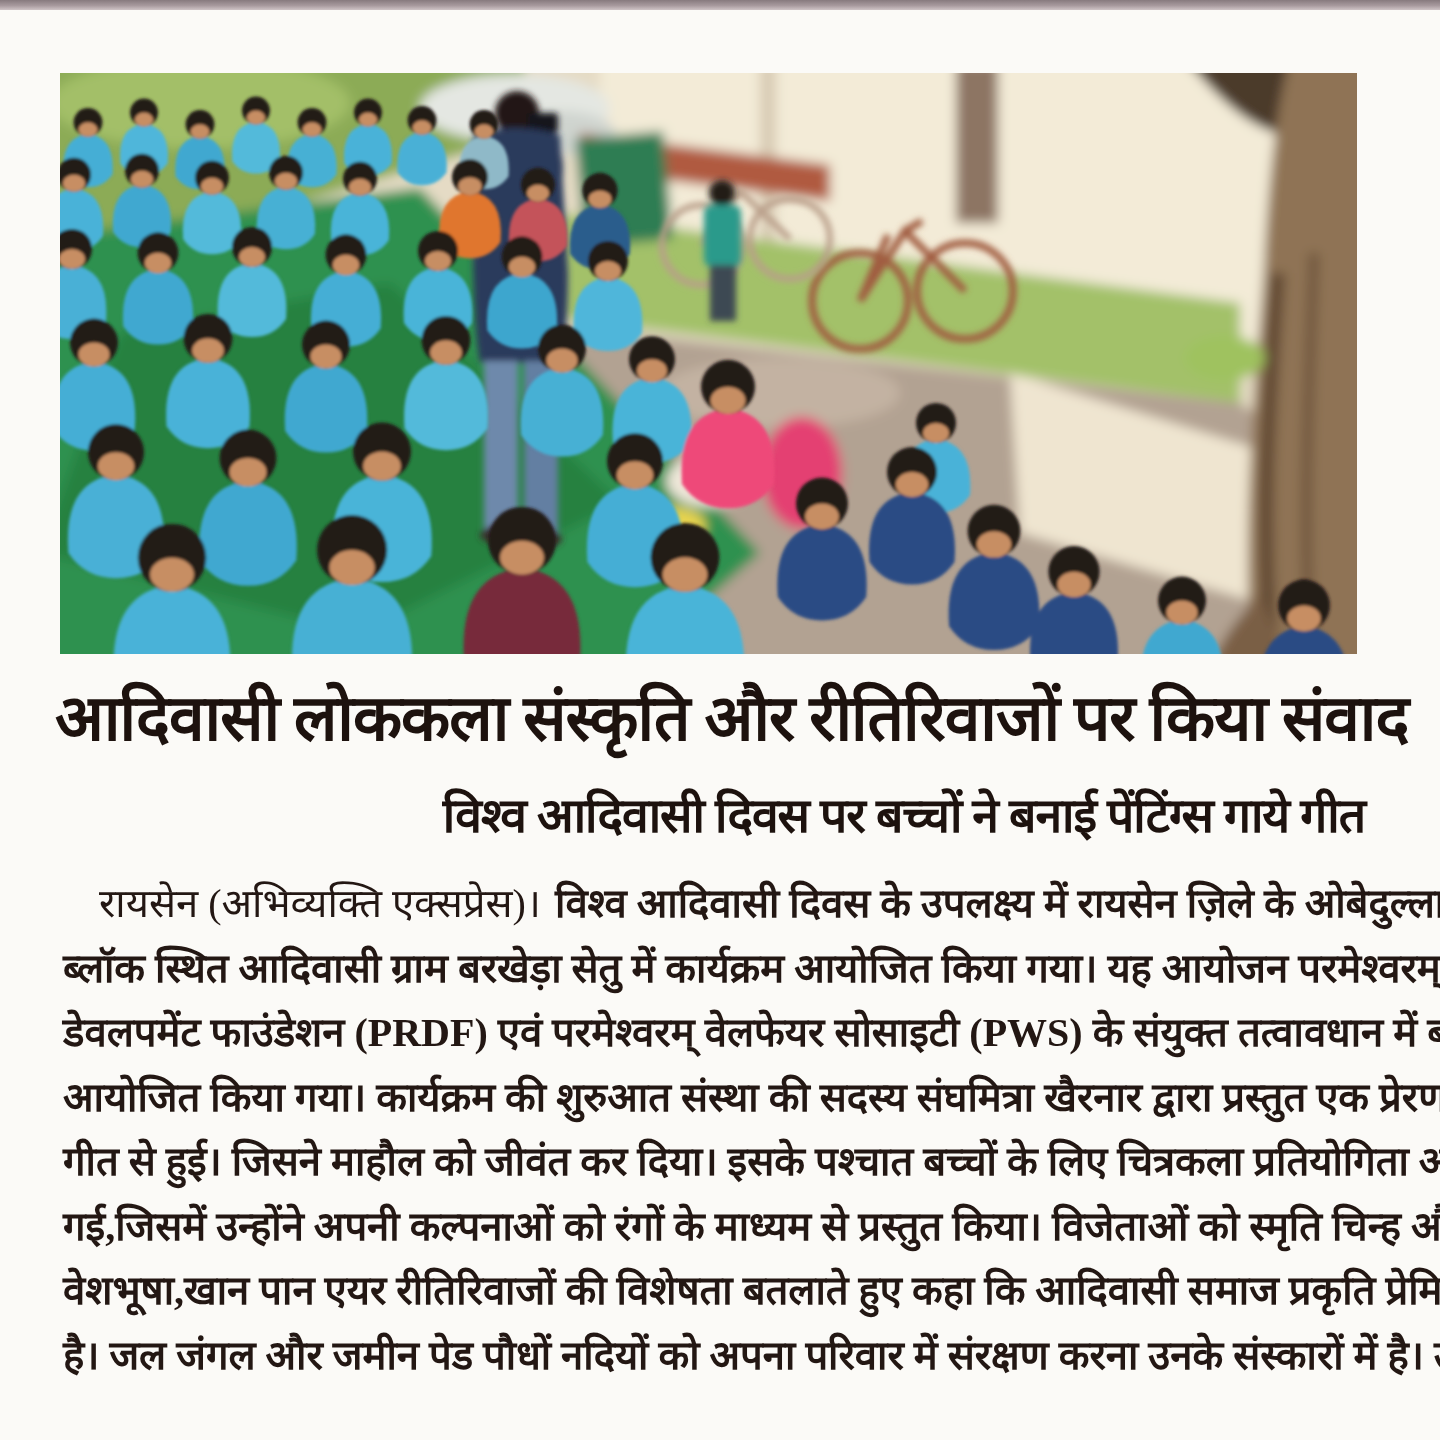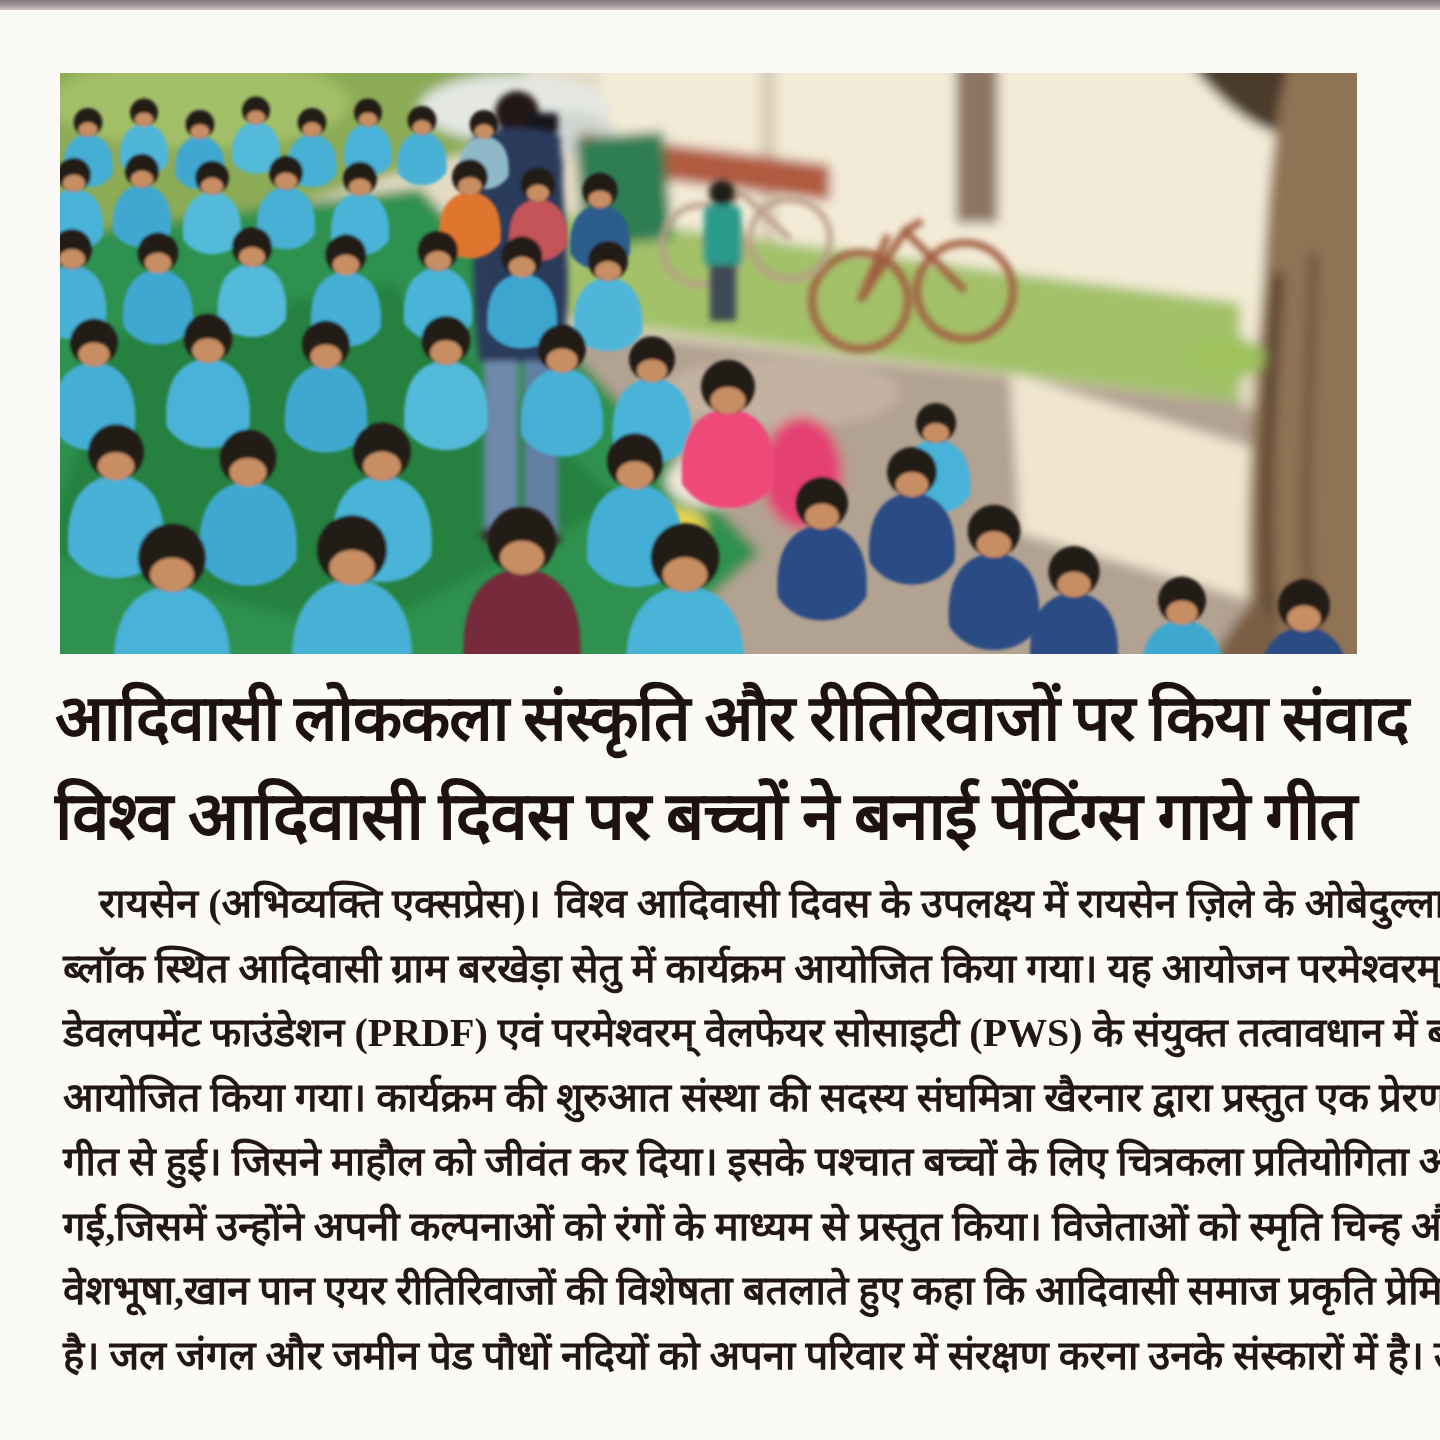--- a/index.html
+++ b/index.html
@@ -12,41 +12,41 @@
     position:absolute;left:0;top:0;width:1440px;height:10px;
     background:linear-gradient(#877a7e,#a7999d 55%,#cfc4c6);
   }
   .photo-frame{
     position:absolute;left:60px;top:73px;width:1297px;height:581px;
     overflow:hidden;background:#e9e0cd;
   }
   .photo-frame svg{display:block;width:100%;height:100%;}
   .headline{
     position:absolute;left:55px;top:672px;width:1310px;
-    color:#1d120e;text-align:left;font-weight:bold;
+    color:#1d120e;text-align:right;font-weight:bold;
   }
   .headline .h1{
     font-size:64px;line-height:94px;letter-spacing:-1px;white-space:nowrap;
   }
   .headline .h2{
-    font-size:67px;line-height:100px;letter-spacing:-1px;white-space:nowrap;
+    font-size:48px;line-height:100px;letter-spacing:-1px;white-space:nowrap;
   }
   .bodytext{
     position:absolute;left:63px;top:872px;width:1297px;
     color:#231713;font-size:40px;font-weight:600;
   }
   .bodytext .line{
     text-align:justify;text-align-last:justify;
     line-height:64.5px;height:64.5px;overflow:visible;white-space:nowrap;
     display:flex;justify-content:space-between;
   }
   
   .bodytext .line>span{flex:1 1 auto;text-align:justify;text-align-last:justify;display:block;}
   .line.first{padding-left:36px;width:1261px;}
-  .dateline{font-weight:bold;flex:0 0 auto;padding-right:14px;}
+  .dateline{font-weight:normal;flex:0 0 auto;padding-right:14px;}
 </style>
 </head>
 <body>
 
 <div class="top-strip"></div>
 
 <div class="photo-frame">
   <svg viewBox="0 0 1297 581" preserveAspectRatio="none">
     <defs>
       <filter id="b6" x="-20%" y="-20%" width="140%" height="140%">

